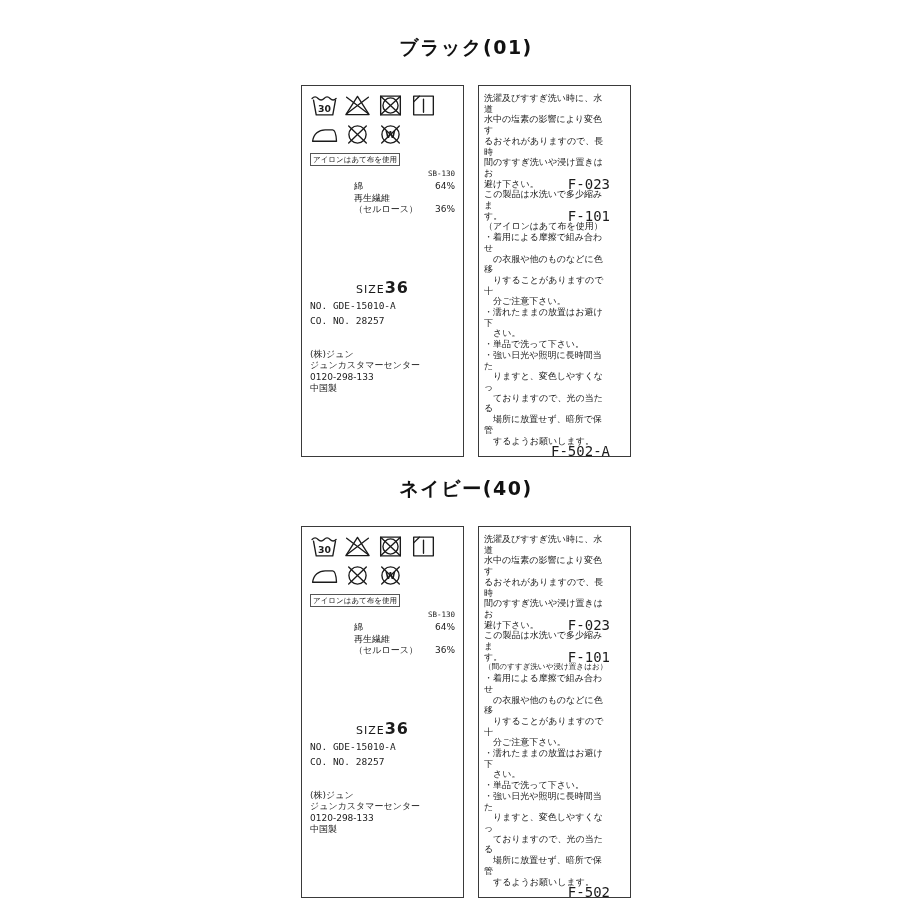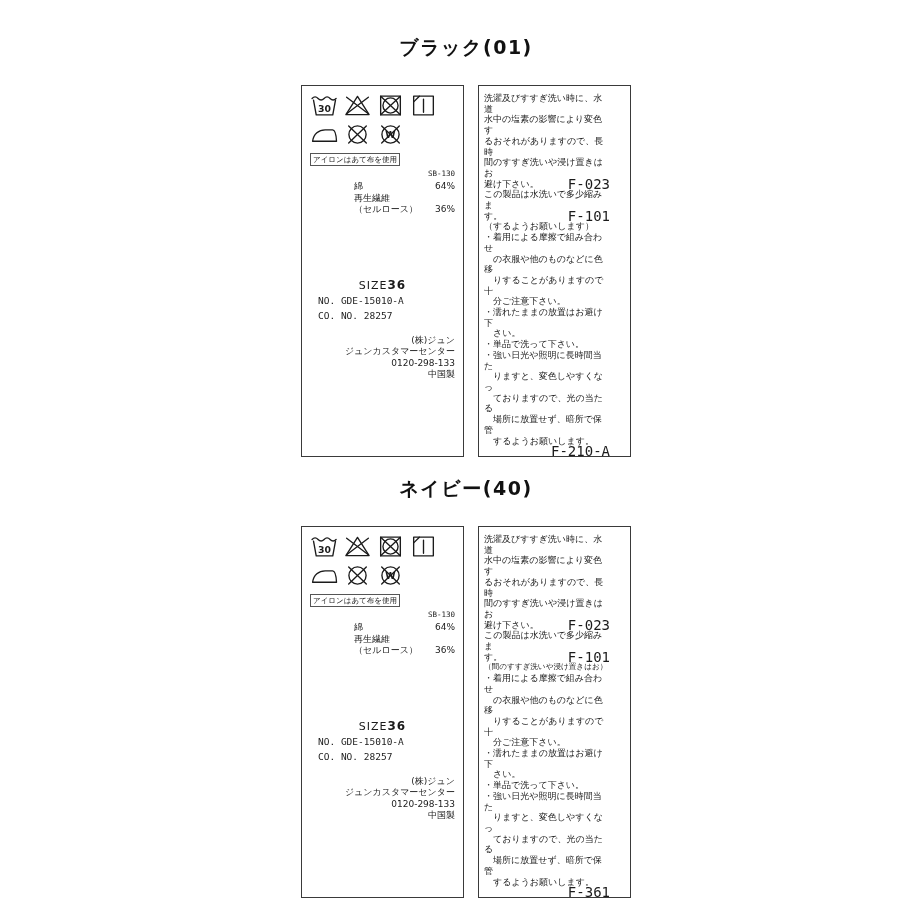--- a/index.html
+++ b/index.html
@@ -27,25 +27,25 @@
 
   .iron-note { display:inline-block; margin-top:6px; border:1px solid #555; padding:1px 2px; font-size:7.5px; line-height:9px; }
   .lot-code { text-align:right; font-size:7.5px; line-height:9px; margin-top:3px; font-family:"DejaVu Sans Mono", monospace; }
 
   .materials { margin-top:3px; font-size:9px; line-height:11.5px; }
   .mat-row { display:flex; justify-content:space-between; }
   .mat-name { margin-left:44px; }
   .mat-pct { text-align:right; }
 
   .size-line { margin-top:62px; text-align:center; font-size:11px; letter-spacing:1px; }
-  .size-value { font-weight:bold; font-size:12px; margin-left:0; }
-
-  .code-line { margin-top:3px; margin-left:8px; font-size:9.5px; line-height:12px; font-family:"DejaVu Sans Mono", monospace; }
-
-  .company-block { margin-top:13px; text-align:right; font-size:9px; line-height:11.5px; }
+  .size-value { font-weight:bold; font-size:16px; margin-left:0; }
+
+  .code-line { margin-top:3px; font-size:9.5px; line-height:12px; font-family:"DejaVu Sans Mono", monospace; }
+
+  .company-block { margin-top:22px; text-align:left; font-size:9px; line-height:11.5px; }
 
   
   .ln { font-size:9px; line-height:10.7px; letter-spacing:0; }
   .ln.split { display:flex; justify-content:space-between; align-items:flex-start; }
   .code { font-family:"DejaVu Sans Mono", monospace; font-size:14px; }
   .ln.code-right { text-align:right; }
   .ln.note-small { font-size:7.6px; }
 </style>
 </head>
 <body>
@@ -131,35 +131,35 @@
         <div class="ln">間のすすぎ洗いや浸け置きはお</div>
         <div class="ln split">
           <span>避け下さい。</span>
           <span class="code">F-023</span>
         </div>
         <div class="ln">この製品は水洗いで多少縮みま</div>
         <div class="ln split">
           <span>す。</span>
           <span class="code">F-101</span>
         </div>
-        <div class="ln">（するようお願いします）</div>
+        <div class="ln">（アイロンはあて布を使用）</div>
         <div class="ln">・着用による摩擦で組み合わせ</div>
         <div class="ln">　の衣服や他のものなどに色移</div>
         <div class="ln">　りすることがありますので十</div>
         <div class="ln">　分ご注意下さい。</div>
         <div class="ln">・濡れたままの放置はお避け下</div>
         <div class="ln">　さい。</div>
         <div class="ln">・単品で洗って下さい。</div>
         <div class="ln">・強い日光や照明に長時間当た</div>
         <div class="ln">　りますと、変色しやすくなっ</div>
         <div class="ln">　ておりますので、光の当たる</div>
         <div class="ln">　場所に放置せず、暗所で保管</div>
         <div class="ln">　するようお願いします。</div>
         <div class="ln code-right">
-          <span class="code">F-210-A</span>
+          <span class="code">F-502-A</span>
         </div>
       </div>
 
     </div>
   </div>
 
   <div class="section section-2">
     <div class="color-title">ネイビー(40)</div>
     <div class="labels-row">
 
@@ -252,20 +252,20 @@
         <div class="ln">　分ご注意下さい。</div>
         <div class="ln">・濡れたままの放置はお避け下</div>
         <div class="ln">　さい。</div>
         <div class="ln">・単品で洗って下さい。</div>
         <div class="ln">・強い日光や照明に長時間当た</div>
         <div class="ln">　りますと、変色しやすくなっ</div>
         <div class="ln">　ておりますので、光の当たる</div>
         <div class="ln">　場所に放置せず、暗所で保管</div>
         <div class="ln">　するようお願いします。</div>
         <div class="ln code-right">
-          <span class="code">F-361</span>
+          <span class="code">F-502</span>
         </div>
       </div>
 
     </div>
   </div>
 
 </div>
 
 </body></html>

